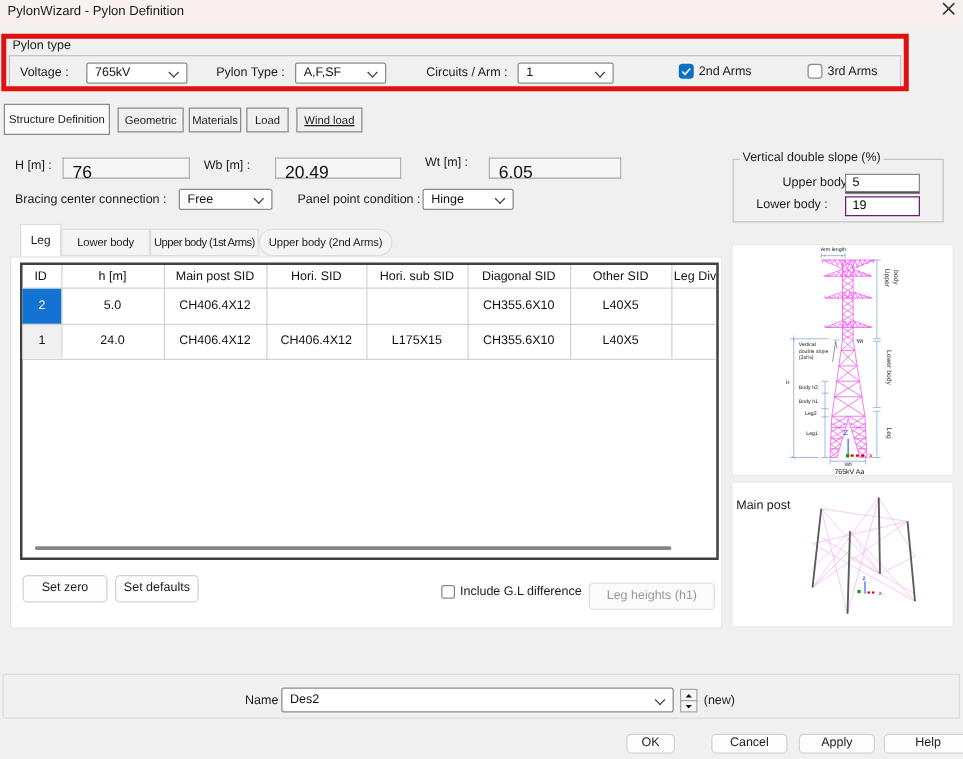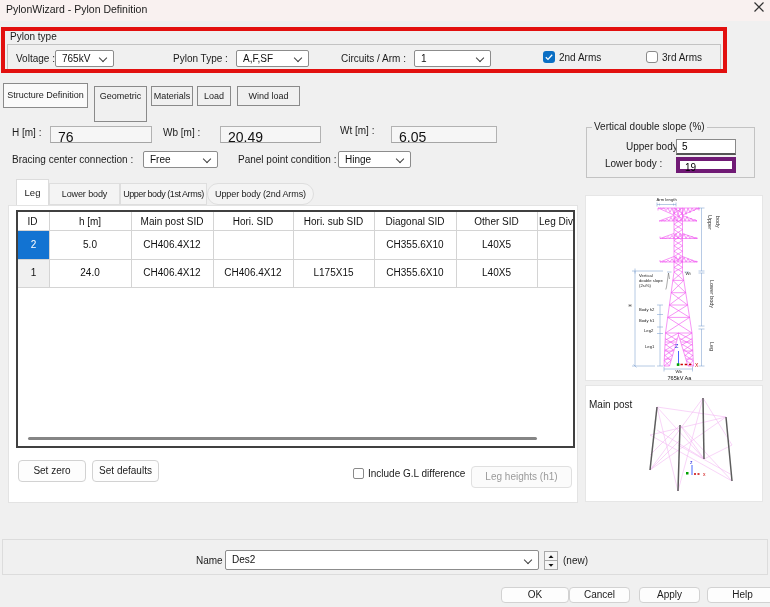--- a/index.html
+++ b/index.html
@@ -23,21 +23,21 @@
 
 <div class="abs" style="left:0;top:0;width:770px;height:21px;background:#f9f1f0;"></div>
 <div class="abs" style="left:6px;top:3px;font-size:10.5px;color:#191919;">PylonWizard - Pylon Definition</div>
 <svg class="abs" style="left:753px;top:1px;" width="12" height="12" viewBox="0 0 12 12">
     <path d="M1.5 1.5 L10.5 10.5 M10.5 1.5 L1.5 10.5" stroke="#333" stroke-width="1.2"></path>
   </svg>
 
 <div class="abs" style="left:7px;top:44px;width:714px;height:26px;border:1px solid #c3c3c3;border-bottom:none;"></div>
 <div class="lbl" style="left:10px;top:31px;">Pylon type</div>
 <div class="lbl" style="left:16px;top:53px;">Voltage :</div>
-<div class="combo" style="left:55px;top:50px;width:59px;height:17px;">
+<div class="combo" style="left:69px;top:50px;width:81px;height:17px;">
     <span class="tx">765kV</span>
     <span class="chev"></span>
   </div>
 <div class="lbl" style="left:173px;top:53px;">Pylon Type :</div>
 <div class="combo" style="left:236px;top:50px;width:73px;height:17px;">
     <span class="tx">A,F,SF</span>
     <span class="chev"></span>
   </div>
 <div class="lbl" style="left:341px;top:53px;">Circuits / Arm :</div>
 <div class="combo" style="left:414px;top:50px;width:77px;height:17px;">
@@ -49,24 +49,24 @@
 <svg class="abs" style="left:543px;top:51px;" width="12" height="12" viewBox="0 0 12 12">
     <path d="M2.8 6.2 L5 8.4 L9.2 3.8" stroke="#fff" stroke-width="1.3" fill="none"></path>
   </svg>
 <div class="lbl" style="left:559px;top:52px;">2nd Arms</div>
 <div class="abs" style="left:646px;top:51px;width:12px;height:12px;background:#fff;border:1px solid #8a8a8a;border-radius:3px;"></div>
 <div class="lbl" style="left:662px;top:52px;">3rd Arms</div>
 
 <div class="abs" style="left:1px;top:27px;width:726px;height:46px;border:4px solid #e2100f;"></div>
 
 <div class="tab1" style="left:3px;top:83px;width:85px;height:25px;background:#fafafa;line-height:23px;">Structure Definition</div>
-<div class="tab1" style="left:94px;top:86px;width:53px;height:36px;line-height:18px;">Geometric</div>
+<div class="tab1" style="left:94px;top:86px;width:53px;height:20px;line-height:18px;">Geometric</div>
 <div class="tab1" style="left:151px;top:86px;width:42px;height:20px;line-height:18px;">Materials</div>
 <div class="tab1" style="left:197px;top:86px;width:34px;height:20px;line-height:18px;">Load</div>
-<div class="tab1" style="left:237px;top:86px;width:63px;height:20px;line-height:18px;">Wind load</div>
+<div class="tab1" style="left:237px;top:86px;width:53px;height:20px;line-height:18px;text-decoration:underline;">Wind load</div>
 
 <div class="lbl" style="left:12px;top:127px;">H [m] :</div>
 <div class="dtb" style="left:50px;top:126px;width:102px;height:17px;">
     <span class="tx">76</span>
   </div>
 <div class="lbl" style="left:163px;top:127px;">Wb [m] :</div>
 <div class="dtb" style="left:220px;top:126px;width:101px;height:17px;">
     <span class="tx">20.49</span>
   </div>
 <div class="lbl" style="left:340px;top:125px;">Wt [m] :</div>
@@ -137,21 +137,21 @@
 <div class="lbl" style="left:368px;top:468px;">Include G.L difference</div>
 <div class="btn" style="left:471px;top:466px;width:101px;height:22px;line-height:20px;color:#9a9a9a;background:#fbfbfb;border-color:#e0e0e0;">Leg heights (h1)</div>
 
 <div class="abs" style="left:586px;top:127px;width:169px;height:51px;border:1px solid #c3c3c3;"></div>
 <div class="lbl" style="left:592px;top:121px;background:#f0f0f0;padding:0 2px;">Vertical double slope (%)</div>
 <div class="lbl" style="left:626px;top:141px;">Upper body :</div>
 <div class="abs" style="left:676px;top:139px;width:60px;height:16px;background:#fff;border:1px solid #8a8a8a;border-bottom:2px solid #555;font-size:10px;">
     <span style="position:absolute;left:5px;top:1px;">5</span>
   </div>
 <div class="lbl" style="left:605px;top:158px;">Lower body :</div>
-<div class="abs" style="left:676px;top:157px;width:60px;height:16px;background:#fff;border:4px solid #701a75;font-size:10px;">
+<div class="abs" style="left:676px;top:157px;width:60px;height:16px;background:#fff;border:1px solid #701a75;font-size:10px;">
     <span style="position:absolute;left:5px;top:1px;">19</span>
   </div>
 
 <div class="abs" style="left:585px;top:195px;width:178px;height:186px;background:#fff;border:1px solid #e6e6e6;"></div>
 <svg class="abs" style="left:585px;top:195px;" width="178" height="186" viewBox="0 0 178 186">
   <g stroke="#f155f1" stroke-width="0.62" fill="none">
     <path d="M89 13 L89 77 M97.5 13 L97.5 77"></path>
     <path d="M89 13.0 L97.5 18.4 M97.5 13.0 L89 18.4 M89 18.4 L97.5 23.8 M97.5 18.4 L89 23.8 M89 23.8 L97.5 29.2 M97.5 23.8 L89 29.2 M89 29.2 L97.5 34.6 M97.5 29.2 L89 34.6 M89 34.6 L97.5 40.0 M97.5 34.6 L89 40.0 M89 40.0 L97.5 45.4 M97.5 40.0 L89 45.4 M89 45.4 L97.5 50.8 M97.5 45.4 L89 50.8 M89 50.8 L97.5 56.2 M97.5 50.8 L89 56.2 M89 56.2 L97.5 61.6 M97.5 56.2 L89 61.6 M89 61.6 L97.5 67.0 M97.5 61.6 L89 67.0 M89 67.0 L97.5 72.4 M97.5 67.0 L89 72.4 M89 72.4 L97.5 77.0 M97.5 72.4 L89 77.0"></path>
     <path d="M73 13 L114 13 M73 13 L89 20 M114 13 L97.5 20 M73 13 L73 15.5 M114 13 L114 15.5"></path>
     <path d="M75 13 L77 13.9 L79 13 M79 13 L81 15.6 L83 13 M83 13 L85 17.4 L87 13 M87 13 L89 19.1 L91 13 M91 13 L93 20.0 L95 13 M95 13 L97 20.0 L99 13 M99 13 L101 19.4 L103 13 M103 13 L105 17.7 L107 13 M107 13 L109 16.0 L111 13 M111 13 L113 14.3 L115 13"></path>
@@ -229,16 +229,16 @@
     <span class="chev" style="top:6px;"></span>
   </div>
 <div class="abs" style="left:544px;top:551px;width:14px;height:19px;background:#f5f5f5;border:1px solid #a8a8a8;"></div>
 <div class="abs" style="left:544px;top:560px;width:14px;height:1px;background:#a8a8a8;"></div>
 <svg class="abs" style="left:544px;top:551px;" width="14" height="19" viewBox="0 0 14 19">
     <path d="M4.5 7 L7 4.2 L9.5 7 Z" fill="#111"></path>
     <path d="M4.5 13 L7 15.8 L9.5 13 Z" fill="#111"></path>
   </svg>
 <div class="lbl" style="left:563px;top:555px;">(new)</div>
 
-<div class="btn" style="left:501px;top:587px;width:68px;height:16px;line-height:14px;">OK</div>
+<div class="btn" style="left:501px;top:587px;width:39px;height:16px;line-height:14px;">OK</div>
 <div class="btn" style="left:569px;top:587px;width:61px;height:16px;line-height:14px;">Cancel</div>
 <div class="btn" style="left:639px;top:587px;width:61px;height:16px;line-height:14px;">Apply</div>
 <div class="btn" style="left:707px;top:587px;width:71px;height:16px;line-height:14px;">Help</div>
 
 </body></html>

